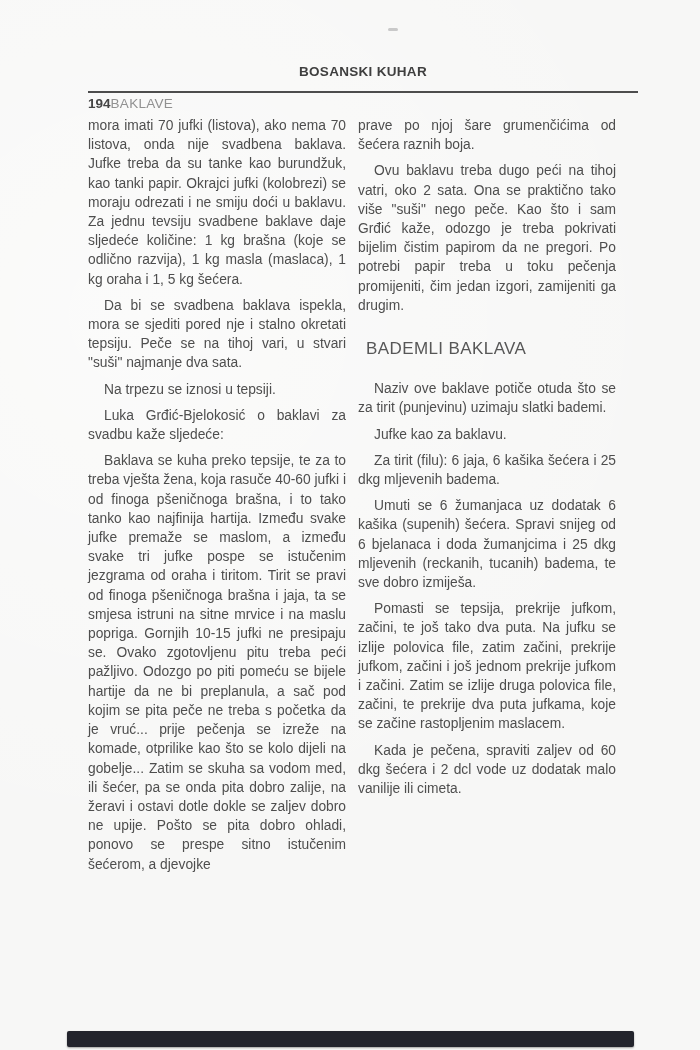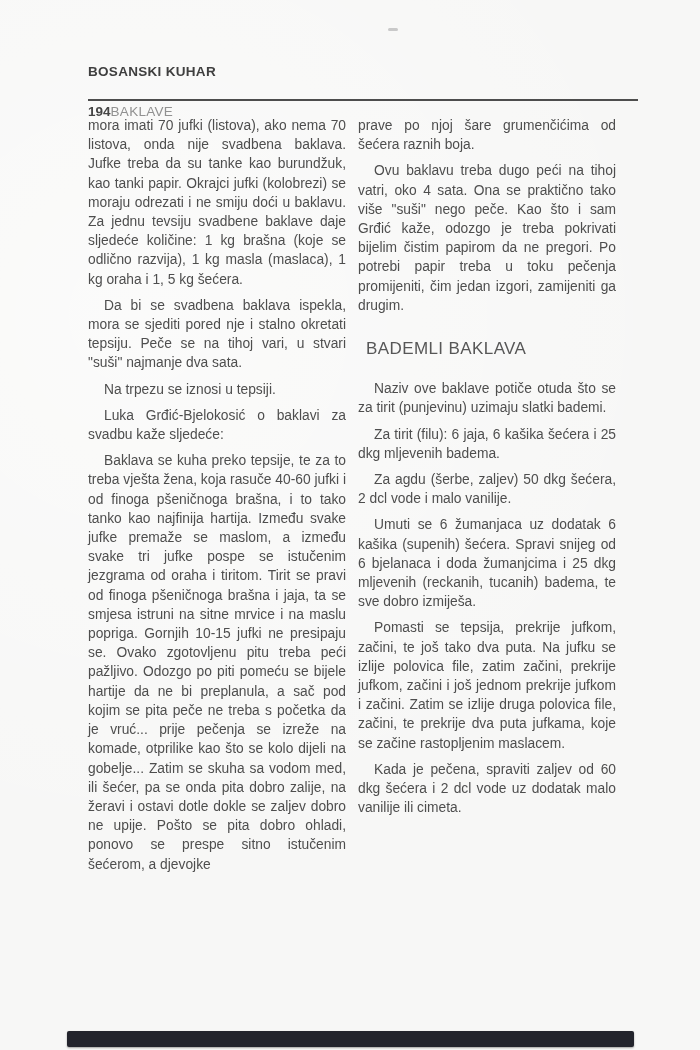--- a/index.html
+++ b/index.html
@@ -19,24 +19,24 @@
       #f7f7f6;
   }
   .top-speck {
     position: absolute; top: 28px; left: 388px;
     width: 10px; height: 3px; background: #c9c9c9; border-radius: 2px;
   }
   .header {
     position: absolute; top: 64px; left: 88px; width: 550px;
   }
   .book-title {
-    text-align: left;
+    text-align: center;
     font-size: 13.5px; font-weight: bold; color: #3f3f3f;
     letter-spacing: 0.3px;
-    padding-bottom: 20px;
+    padding-bottom: 12px;
   }
   .header-rule {
     height: 2px; background: #4d4d4d; margin: 0;
   }
   .header-row {
     display: flex; justify-content: flex-start;
     padding-top: 3px;
     font-size: 13.5px;
   }
   .page-num { font-weight: bold; color: #454545; }
@@ -90,25 +90,25 @@
     <div class="col">
       <p class="p">mora imati 70 jufki (listova), ako nema 70 listova, onda nije svadbena baklava. Jufke treba da su tanke kao burundžuk, kao tanki papir. Okrajci jufki (kolobrezi) se moraju odrezati i ne smiju doći u baklavu. Za jednu tevsiju svadbene baklave daje sljedeće količine: 1 kg brašna (koje se odlično razvija), 1 kg masla (maslaca), 1 kg oraha i 1, 5 kg šećera.</p>
       <p class="p indent">Da bi se svadbena baklava ispekla, mora se sjediti pored nje i stalno okretati tepsiju. Peče se na tihoj vari, u stvari "suši" najmanje dva sata.</p>
       <p class="p indent">Na trpezu se iznosi u tepsiji.</p>
       <p class="p indent">Luka Grđić-Bjelokosić o baklavi za svadbu kaže sljedeće:</p>
       <p class="p indent">Baklava se kuha preko tepsije, te za to treba vješta žena, koja rasuče 40-60 jufki i od finoga pšeničnoga brašna, i to tako tanko kao najfinija hartija. Između svake jufke premaže se maslom, a između svake tri jufke pospe se istučenim jezgrama od oraha i tiritom. Tirit se pravi od finoga pšeničnoga brašna i jaja, ta se smjesa istruni na sitne mrvice i na maslu popriga. Gornjih 10-15 jufki ne presipaju se. Ovako zgotovljenu pitu treba peći pažljivo. Odozgo po piti pomeću se bijele hartije da ne bi preplanula, a sač pod kojim se pita peče ne treba s početka da je vruć... prije pečenja se izreže na komade, otprilike kao što se kolo dijeli na gobelje... Zatim se skuha sa vodom med, ili šećer, pa se onda pita dobro zalije, na žeravi i ostavi dotle dokle se zaljev dobro ne upije. Pošto se pita dobro ohladi, ponovo se prespe sitno istučenim šećerom, a djevojke</p>
     </div>
 
     <div class="col">
       <p class="p">prave po njoj šare grumenčićima od šećera raznih boja.</p>
-      <p class="p indent">Ovu baklavu treba dugo peći na tihoj vatri, oko 4 sata. Ona se praktično tako više "suši" nego peče. Kao što i sam Grđić kaže, odozgo je treba pokrivati bijelim čistim papirom da ne pregori. Po potrebi papir treba u toku pečenja promijeniti, čim jedan izgori, zamijeniti ga drugim.</p>
+      <p class="p indent">Ovu baklavu treba dugo peći na tihoj vatri, oko 2 sata. Ona se praktično tako više "suši" nego peče. Kao što i sam Grđić kaže, odozgo je treba pokrivati bijelim čistim papirom da ne pregori. Po potrebi papir treba u toku pečenja promijeniti, čim jedan izgori, zamijeniti ga drugim.</p>
       <h2 class="recipe-heading">BADEMLI BAKLAVA</h2>
       <p class="p indent">Naziv ove baklave potiče otuda što se za tirit (punjevinu) uzimaju slatki bademi.</p>
+      <p class="p indent">Jufke kao za baklavu.</p>
       <p class="p indent">Za tirit (filu): 6 jaja, 6 kašika šećera i 25 dkg mljevenih badema.</p>
-      <p class="p indent">Za agdu (šerbe, zaljev) 50 dkg šećera, 2 dcl vode i malo vanilije.</p>
       <p class="p indent">Umuti se 6 žumanjaca uz dodatak 6 kašika (supenih) šećera. Spravi snijeg od 6 bjelanaca i doda žumanjcima i 25 dkg mljevenih (reckanih, tucanih) badema, te sve dobro izmiješa.</p>
       <p class="p indent">Pomasti se tepsija, prekrije jufkom, začini, te još tako dva puta. Na jufku se izlije polovica file, zatim začini, prekrije jufkom, začini i još jednom prekrije jufkom i začini. Zatim se izlije druga polovica file, začini, te prekrije dva puta jufkama, koje se začine rastopljenim maslacem.</p>
       <p class="p indent">Kada je pečena, spraviti zaljev od 60 dkg šećera i 2 dcl vode uz dodatak malo vanilije ili cimeta.</p>
     </div>
 
   </div>
 
   <div class="bottom-bar"></div>
 
 </div>

